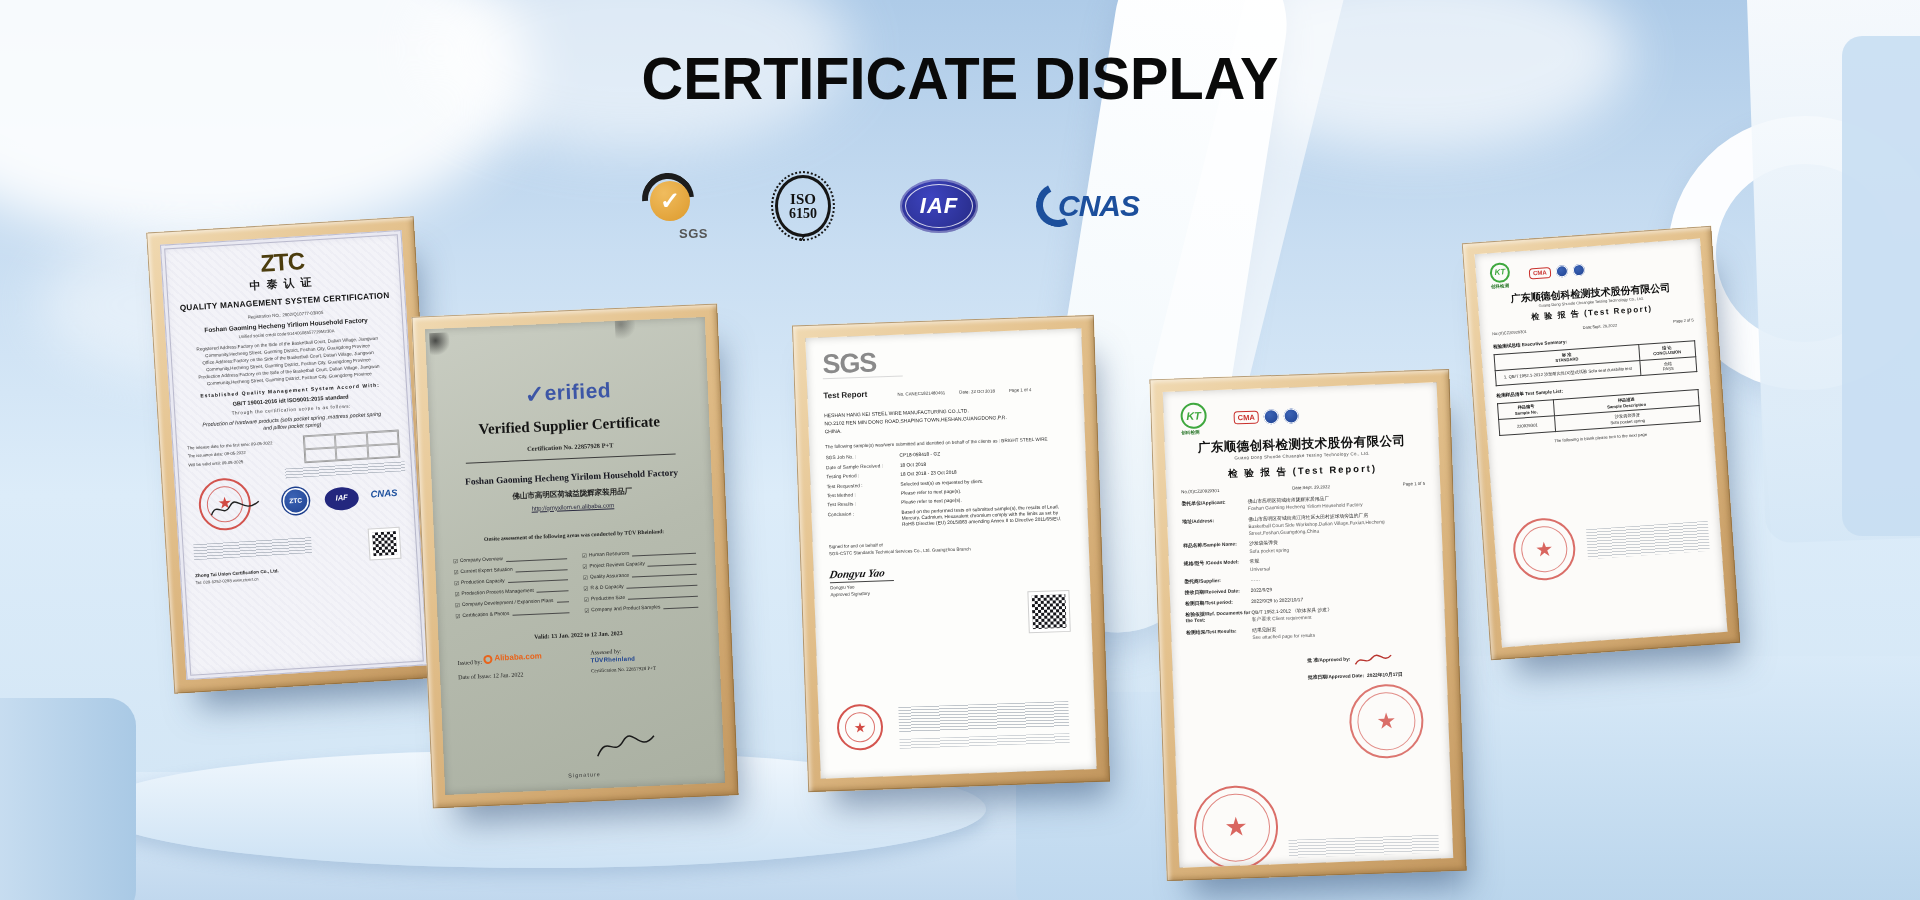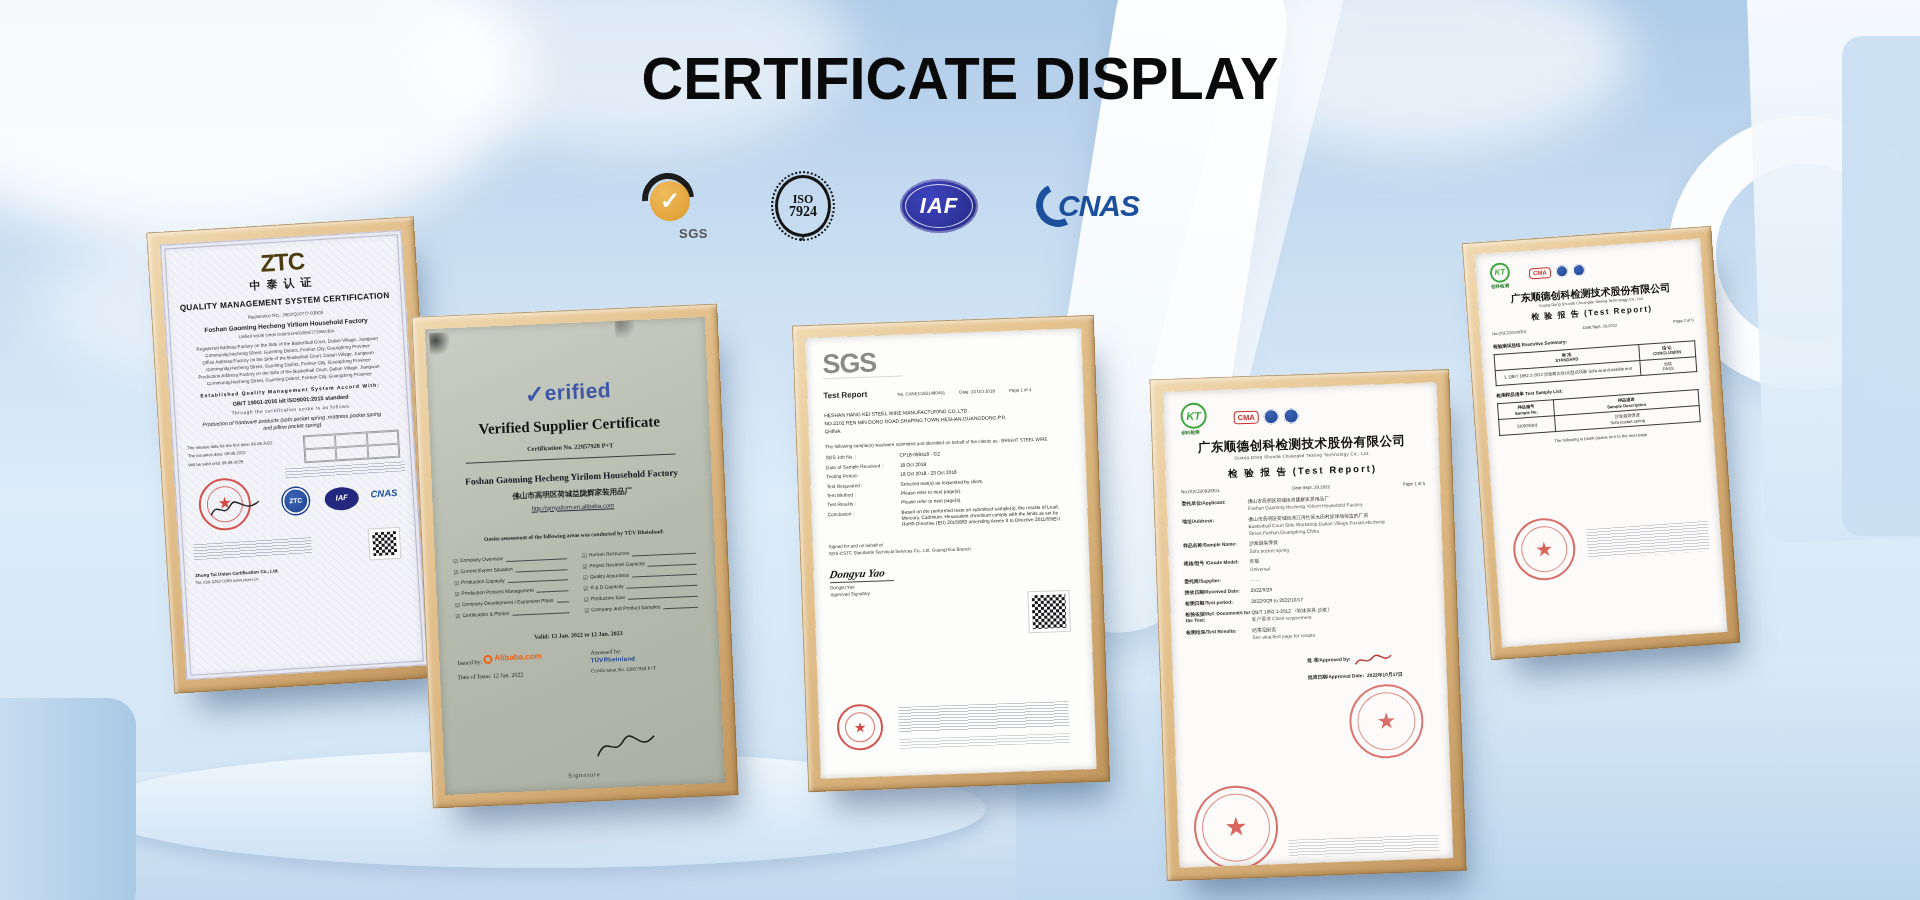--- a/index.html
+++ b/index.html
@@ -29,21 +29,21 @@
 
   
   .badges{position:absolute;left:640px;top:166px;height:80px;display:flex;align-items:center;gap:66px}
   .bdg{position:relative}
   .bdg-sgs{width:66px;height:70px}
   .sgs-arc{position:absolute;left:2px;top:2px;width:52px;height:52px;border-radius:50%;border:6px solid #1c1c1c;border-right-color:transparent;border-bottom-color:transparent;transform:rotate(40deg)}
   .sgs-ball{position:absolute;left:10px;top:10px;width:40px;height:40px;border-radius:50%;background:radial-gradient(circle at 35% 30%,#f0bc5e,#dd9a2c);display:flex;align-items:center;justify-content:center;color:#fff;font-size:24px;font-weight:bold}
   .sgs-word{position:absolute;right:-2px;bottom:0;font-size:13px;font-weight:800;color:#555;letter-spacing:.5px}
   .bdg-iso{width:62px;height:70px;display:flex;align-items:center;justify-content:center}
   .iso-ring{width:56px;height:62px;border-radius:50%;border:3px solid #161616;outline:2px dotted #161616;outline-offset:2px;display:flex;flex-direction:column;align-items:center;justify-content:center;color:#111;font-weight:800;font-family:"Liberation Serif",serif}
-  .iso-ring .l1{font-size:12px;line-height:1}
+  .iso-ring .l1{font-size:15px;line-height:1}
   .iso-ring .l2{font-size:14px;line-height:1}
   .iso-check{position:absolute;bottom:-4px;left:50%;transform:translateX(-50%);font-size:12px;font-weight:bold;color:#111}
   .bdg-iaf{width:78px;height:54px;border-radius:50%;background:radial-gradient(circle at 40% 35%,#3d44c0,#23277e);display:flex;align-items:center;justify-content:center;box-shadow:inset 0 0 0 2px rgba(255,255,255,.35)}
   .bdg-iaf:before{content:"";position:absolute;inset:5px;border:1px solid rgba(255,255,255,.8);border-radius:50%}
   .iaf-word{color:#fff;font-size:22px;font-weight:800;font-style:italic;letter-spacing:1px}
   .bdg-cnas{height:54px;display:flex;align-items:center}
   .cnas-swoosh{position:absolute;left:-8px;top:4px;width:44px;height:44px;border-radius:50%;border:7px solid #1c4f9c;border-top-color:transparent;border-right-color:transparent;transform:rotate(18deg)}
   .cnas-word{position:relative;font-size:30px;font-weight:800;font-style:italic;color:#1c4f9c;letter-spacing:-1px;padding-left:14px}
 
   
@@ -215,21 +215,21 @@
 
   <div class="badges">
     <div class="bdg bdg-sgs">
       <div class="sgs-arc"></div>
       <div class="sgs-ball">✓</div>
       <div class="sgs-word">SGS</div>
     </div>
     <div class="bdg bdg-iso">
       <div class="iso-ring">
         <span class="l1">ISO</span>
-        <span class="l2">7924</span>
+        <span class="l2">6150</span>
       </div>
       <span class="iso-check">✓</span>
     </div>
     <div class="bdg bdg-iaf">
       <span class="iaf-word">IAF</span>
     </div>
     <div class="bdg bdg-cnas">
       <span class="cnas-swoosh"></span>
       <span class="cnas-word">CNAS</span>
     </div>

